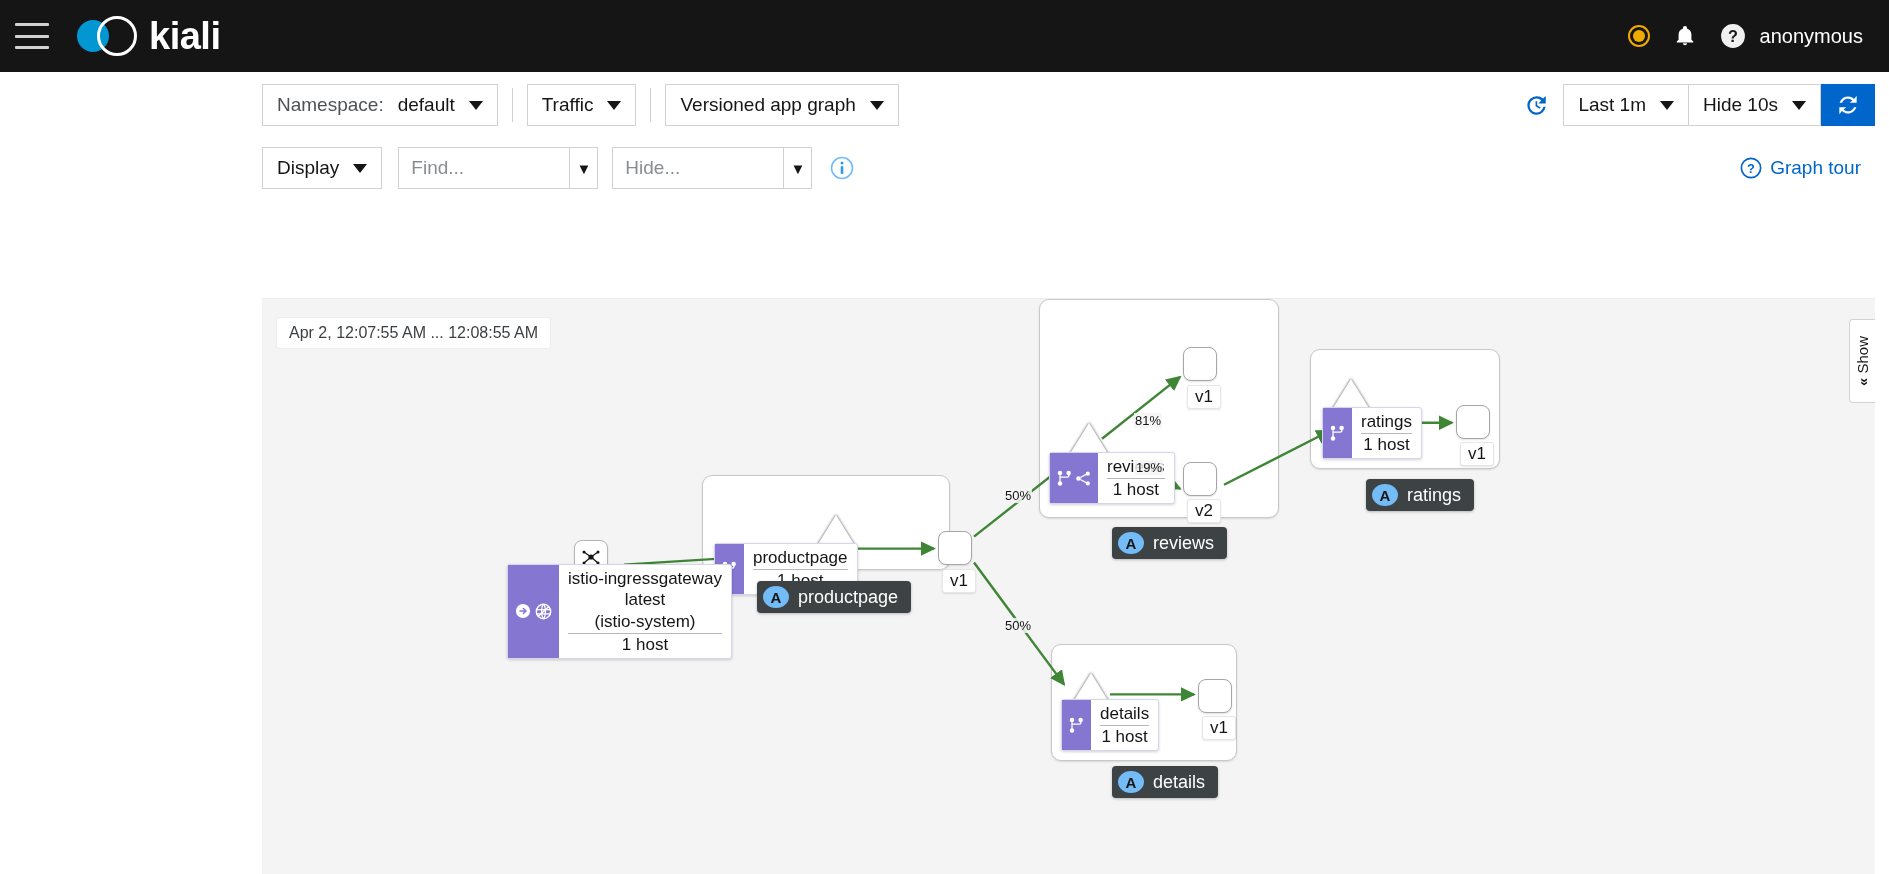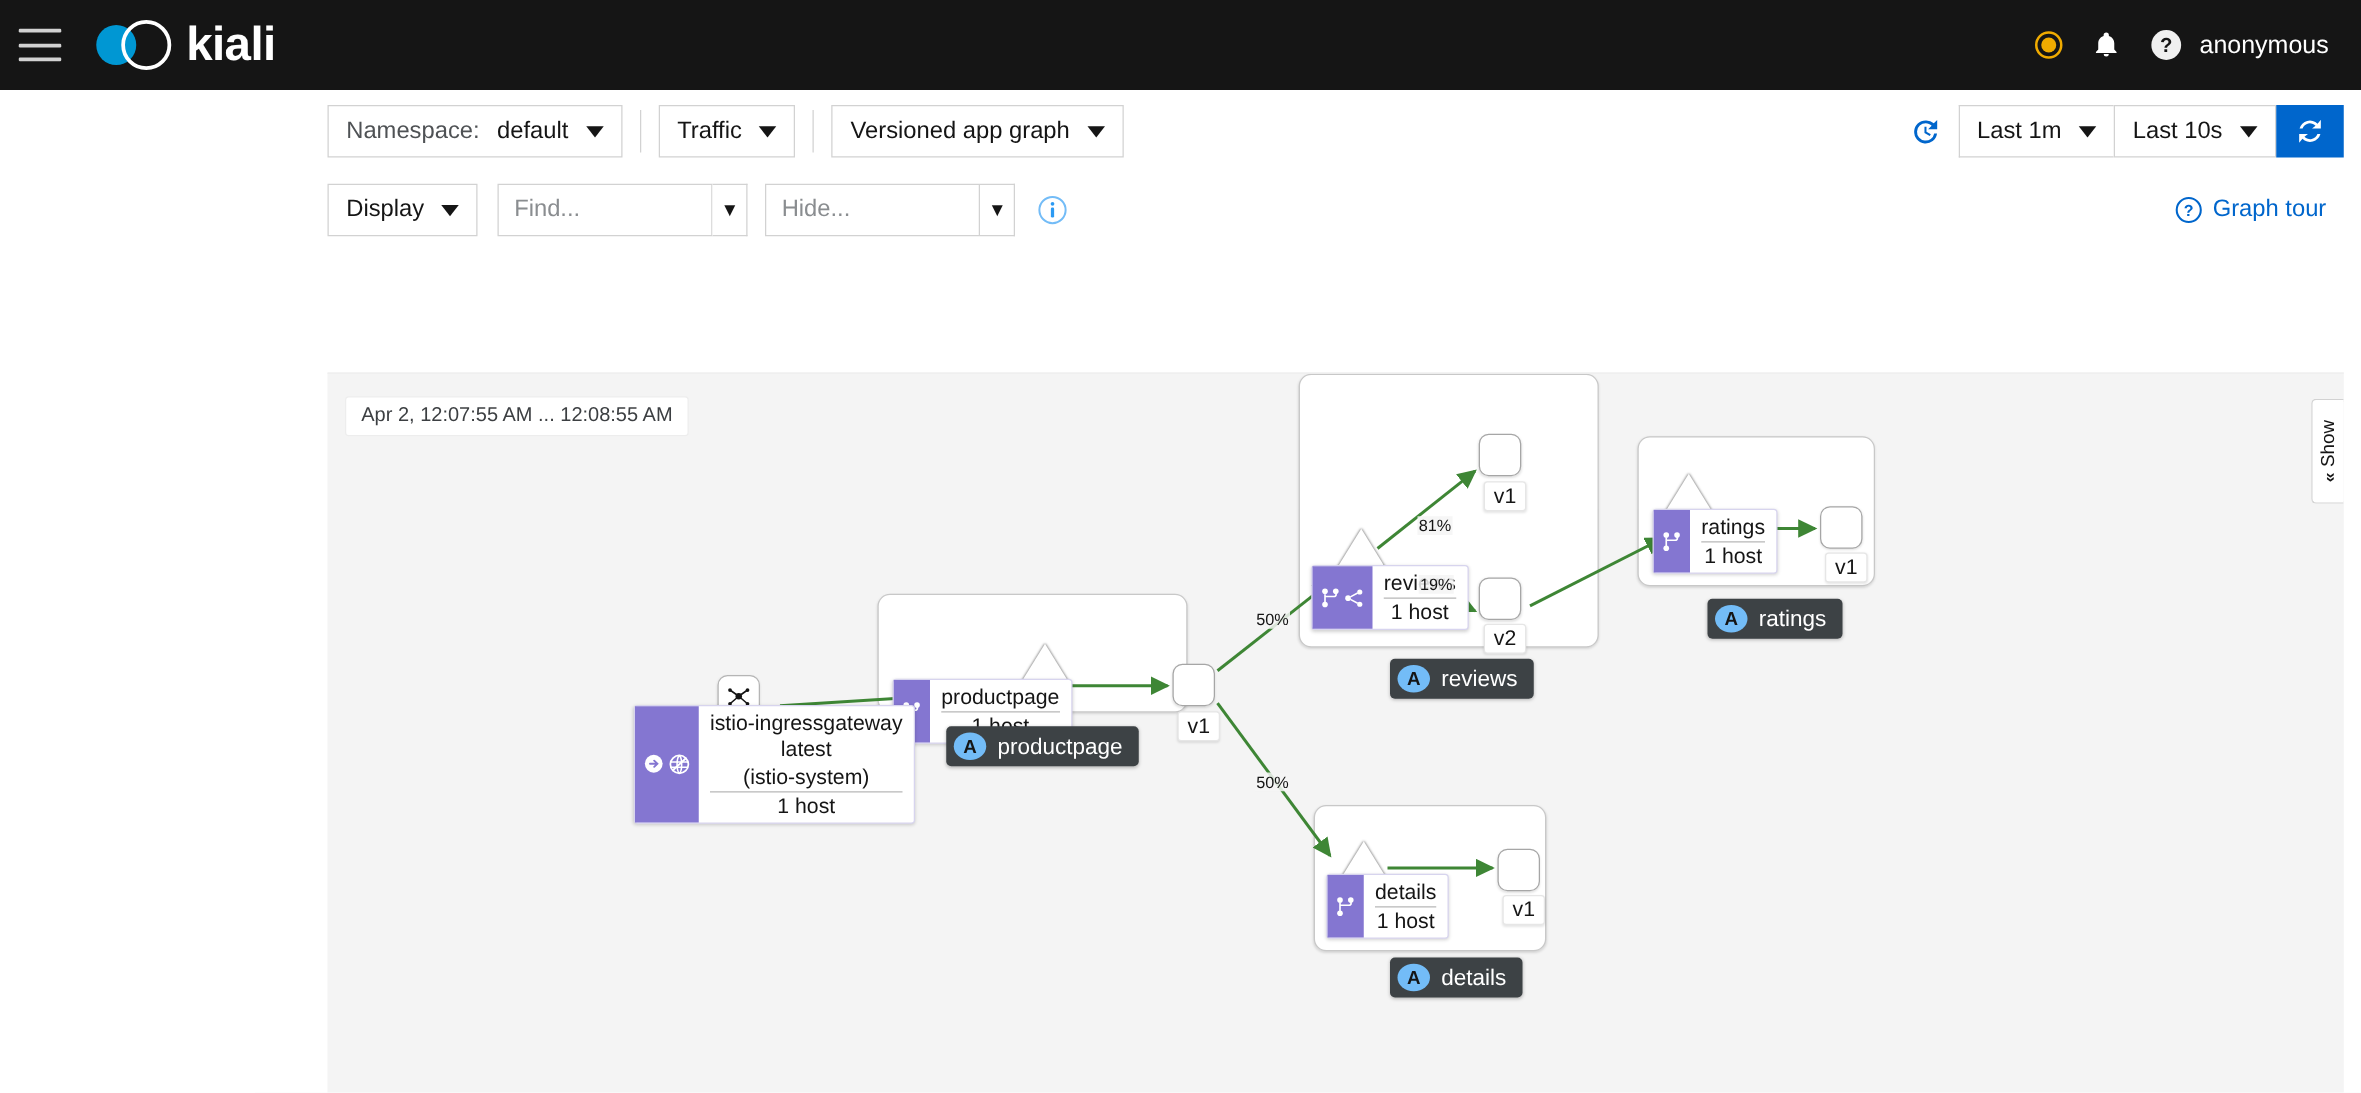--- a/index.html
+++ b/index.html
@@ -267,21 +267,21 @@
       <div class="time-group">
         <svg class="history-icon" viewBox="0 0 24 24">
           <path fill="#06c" d="M12.5 4a8.5 8.5 0 1 0 8.4 9.7h-2.1A6.4 6.4 0 1 1 12.5 6.1c1.7 0 3.3.7 4.4 1.8l-2.6 2.6H21V3.6l-2.5 2.5A8.46 8.46 0 0 0 12.5 4z"></path>
           <path fill="#06c" d="M11.6 8.6v4.6l3.9 2.3.8-1.3-3.2-1.9V8.6z"></path>
         </svg>
         <div class="ctl">
           <span>Last 1m</span>
           <span class="caret"></span>
         </div>
         <div class="ctl">
-          <span>Last 10s</span>
+          <span>Hide 10s</span>
           <span class="caret"></span>
         </div>
         <button class="refresh-btn">
           <svg width="26" height="26" viewBox="0 0 24 24">
             <path fill="#fff" d="M17.6 6.4A8 8 0 0 0 4.3 10h2.2a5.8 5.8 0 0 1 9.6-2.1L13.5 10H20V3.5l-2.4 2.9zM19.7 14h-2.2a5.8 5.8 0 0 1-9.6 2.1L10.5 14H4v6.5l2.4-2.9A8 8 0 0 0 19.7 14z"></path>
           </svg>
         </button>
       </div>
     </div>
 

